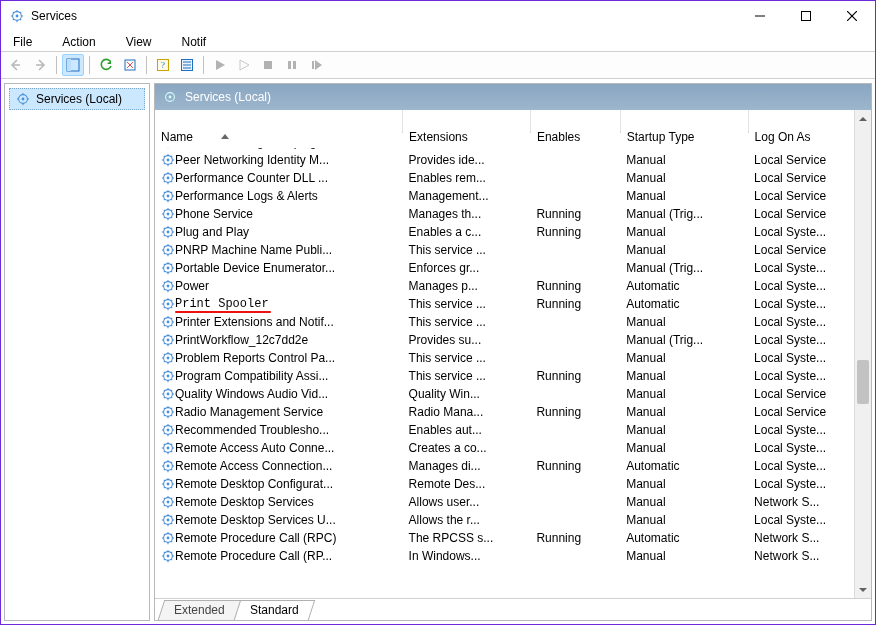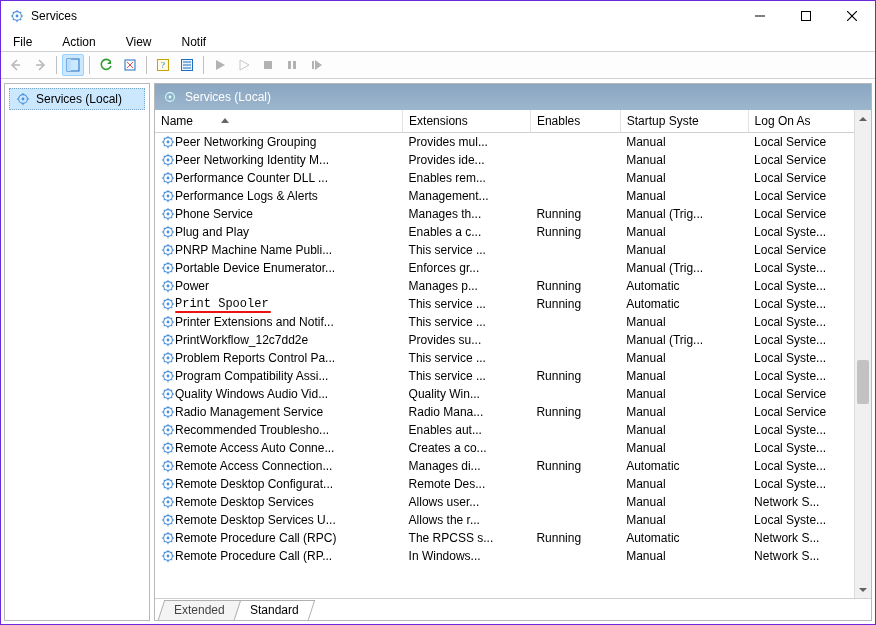--- a/index.html
+++ b/index.html
@@ -22,21 +22,21 @@
   .tree-item { display:flex; align-items:center; gap:6px; padding:3px 6px; margin:4px; background:#cce8ff; border:1px dotted #7aa7c7; }
   .tree-item .gear { flex:0 0 14px; }
   .right-pane { flex:1; display:flex; flex-direction:column; border:1px solid #b8b8b8; margin:3px 3px 3px 2px; min-width:0; }
   .banner { height:26px; background:linear-gradient(#8aa6c1,#9cb6cd); display:flex; align-items:center; color:#fff; padding:0 8px; gap:8px; }
   .banner .gear-w { filter:brightness(2); }
   .list-area { flex:1; display:flex; min-height:0; }
   .desc-col { width:212px; padding:8px 10px; }
   .grid-wrap { flex:1; position:relative; overflow:hidden; }
   .grid { position:absolute; inset:0; overflow:hidden; }
   .grid table { border-collapse:collapse; width:100%; table-layout:fixed; }
-  .grid th { text-align:left; font-weight:400; padding:4px 6px; border-right:1px solid #e3e3e3; border-bottom:1px solid #d0d0d0; background:#fff; position:sticky; top:0; white-space:nowrap; overflow:hidden; text-overflow:ellipsis; }
+  .grid th { text-align:left; font-weight:400; padding:4px 6px; border-right:1px solid #e3e3e3; border-bottom:1px solid #d0d0d0; background:#fff; position:sticky; top:16px; white-space:nowrap; overflow:hidden; text-overflow:ellipsis; }
   .grid th.sorted::after { content:""; display:inline-block; margin-left:28px; border-left:4px solid transparent; border-right:4px solid transparent; border-bottom:5px solid #666; vertical-align:2px; }
   .grid td { padding:2px 6px; white-space:nowrap; overflow:hidden; text-overflow:ellipsis; vertical-align:middle; }
   .name-cell { display:flex; align-items:flex-end; }
   .gear-icon { width:14px; height:14px; flex:0 0 14px; }
   .underline-red { position:relative;font-family:Liberation Mono, monospace; }
   .underline-red::after { content:""; position:absolute; left:0; right:-2px; bottom:-2px; height:2px; background:#e11; border-radius:1px; }
   .scrollbar { position:absolute; right:0; top:0; bottom:0; width:17px; background:#f0f0f0; border-left:1px solid #dcdcdc; }
   .scroll-arrow { height:17px; display:flex; align-items:center; justify-content:center; color:#606060; }
   .scroll-thumb { position:absolute; left:2px; right:2px; top:250px; height:44px; background:#c2c2c2; border-radius:2px; }
   .tabs { height:22px; display:flex; align-items:flex-end; padding:0 6px; border-top:1px solid #d0d0d0; background:#fff; }
@@ -213,21 +213,21 @@
                   <col style="width:94px">
                   <col style="width:66px">
                   <col style="width:94px">
                   <col style="width:90px">
               </colgroup>
               <thead>
                 <tr>
                   <th class="sorted">Name</th>
                   <th>Extensions</th>
                   <th>Enables</th>
-                  <th>Startup Syste</th>
+                  <th>Startup Type</th>
                   <th>Log On As</th>
                 </tr>
               </thead>
               <tbody id="services-body">
                   <tr class="row">
                     <td>
                       <div class="name-cell">
                         <span>
                           <svg class="gear-icon" viewBox="0 0 16 16">
                             <circle cx="8" cy="8" r="5" fill="none" stroke="#4a90d9" stroke-width="1.2"></circle>

